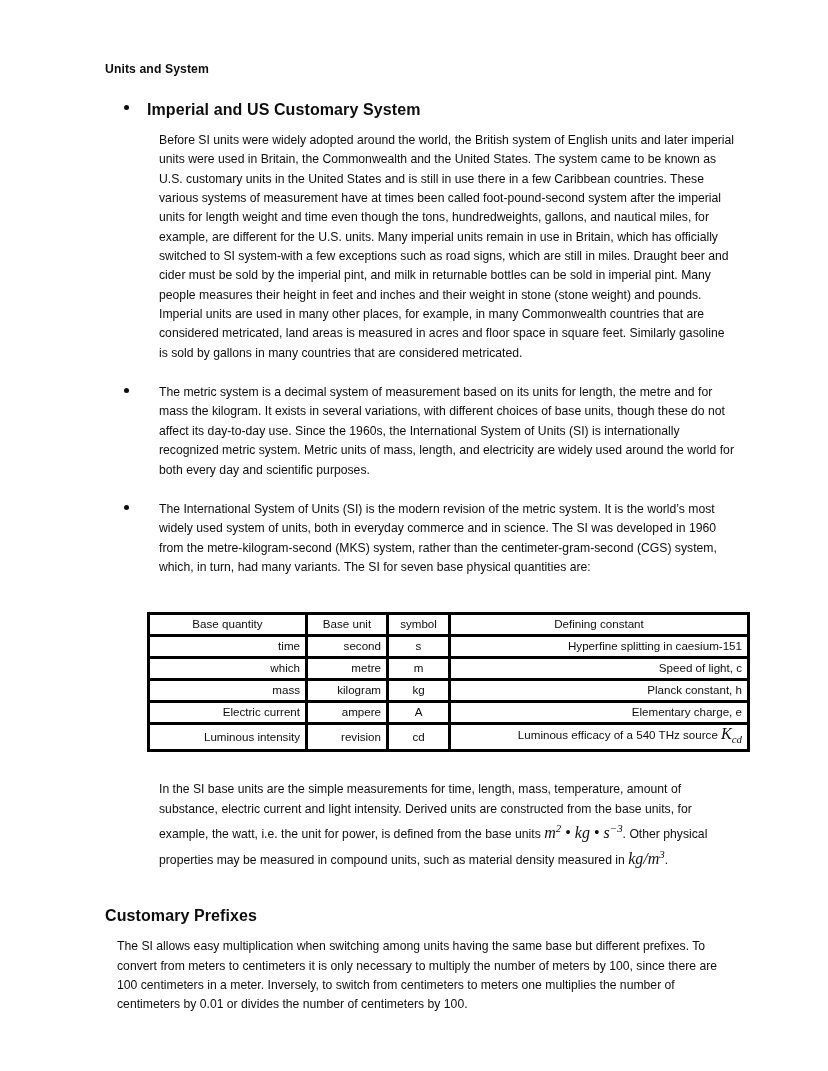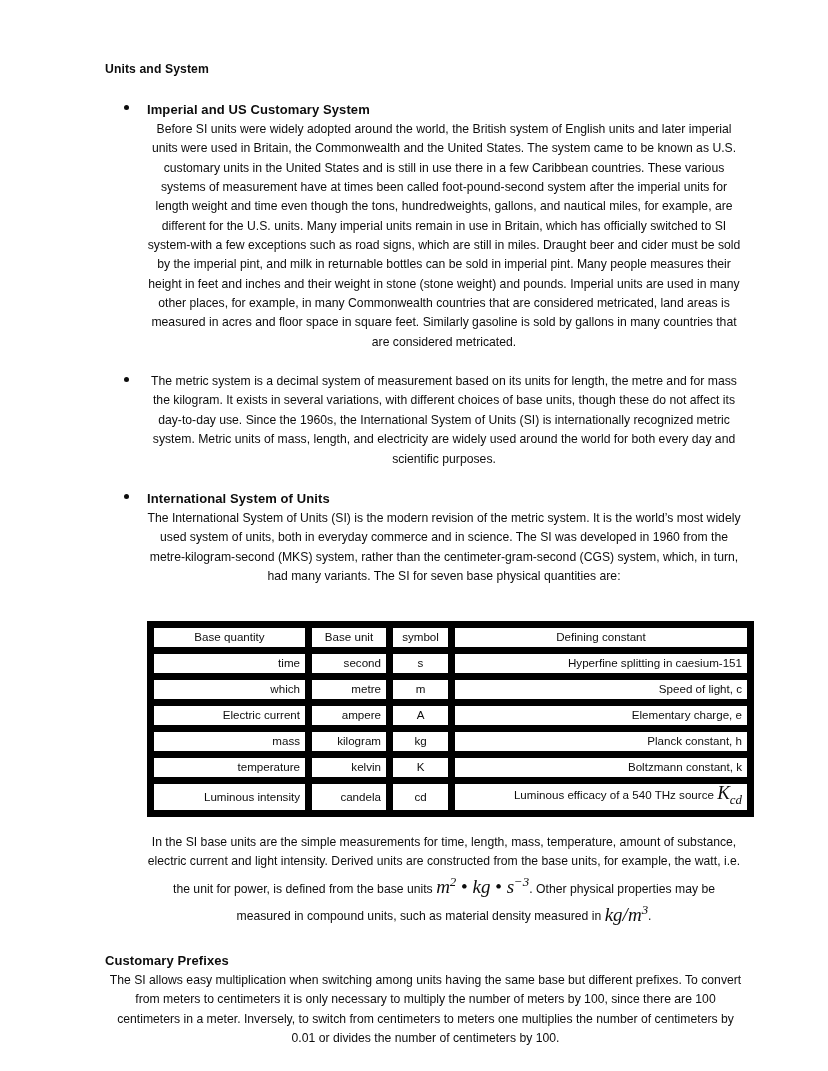--- a/index.html
+++ b/index.html
@@ -28,21 +28,21 @@
   
   .doc-title {
     font-size: 12.2px;
     font-weight: bold;
     line-height: 18px;
     margin: 0 0 22px 0;
     letter-spacing: 0.1px;
   }
 
   .section-heading {
-    font-size: 13px;
+    font-size: 16px;
     font-weight: bold;
     line-height: 19px;
     margin: 0 0 1px 0;
     letter-spacing: 0.1px;
   }
 
   
   .bullet-block {
     position: relative;
     padding-left: 42px;
@@ -56,22 +56,22 @@
     top: 5px;
     width: 5px;
     height: 5px;
     border-radius: 50%;
     background: #0d0d0d;
   }
 
   .body-text {
     font-size: 12.2px;
     line-height: 19.35px;
-    margin: 0;
-    text-align: center;
+    margin: 12px;
+    text-align: left;
     letter-spacing: 0.005px;
   }
 
   .bullet-block .body-text { max-width: 594px; }
 
   .flow-text { max-width: 641px; }
 
   
   .gap-after-intl { height: 15px; }
   .gap-before-after-table { height: 16px; }
@@ -83,21 +83,21 @@
   }
   table.si-table {
     border-collapse: collapse;
     width: 600px;
     table-layout: fixed;
     font-size: 11.6px;
     line-height: 14px;
   }
   table.si-table th,
   table.si-table td {
-    border: 7px solid #000000;
+    border: 3px solid #000000;
     padding: 2px 5px 3px 5px;
     height: 13px;
     vertical-align: middle;
     font-weight: normal;
     color: #0d0d0d;
   }
   table.si-table thead th {
     text-align: center;
   }
   table.si-table tbody td {
@@ -108,21 +108,21 @@
   }
   col.col-quantity { width: 158px; }
   col.col-unit     { width: 81px; }
   col.col-symbol   { width: 62px; }
   col.col-const    { width: 299px; }
 
   
   .math {
     font-family: "Liberation Serif", "DejaVu Serif", serif;
     font-style: italic;
-    font-size: 19px;
+    font-size: 16px;
   }
   .math sup, .math sub {
     font-size: 0.68em;
     font-style: italic;
   }
   .math sup { vertical-align: super; }
   .math sub { vertical-align: sub; }
   .mdot { font-style: normal; }
 </style>
 </head>
@@ -138,21 +138,20 @@
     <p class="body-text">Before SI units were widely adopted around the world, the British system of English units and later imperial units were used in Britain, the Commonwealth and the United States. The system came to be known as U.S. customary units in the United States and is still in use there in a few Caribbean countries. These various systems of measurement have at times been called foot-pound-second system after the imperial units for length weight and time even though the tons, hundredweights, gallons, and nautical miles, for example, are different for the U.S. units. Many imperial units remain in use in Britain, which has officially switched to SI system-with a few exceptions such as road signs, which are still in miles. Draught beer and cider must be sold by the imperial pint, and milk in returnable bottles can be sold in imperial pint. Many people measures their height in feet and inches and their weight in stone (stone weight) and pounds. Imperial units are used in many other places, for example, in many Commonwealth countries that are considered metricated, land areas is measured in acres and floor space in square feet. Similarly gasoline is sold by gallons in many countries that are considered metricated.</p>
   </div>
 
   <div class="bullet-block">
     <span class="bullet-dot"></span>
     <p class="body-text">The metric system is a decimal system of measurement based on its units for length, the metre and for mass the kilogram. It exists in several variations, with different choices of base units, though these do not affect its day-to-day use. Since the 1960s, the International System of Units (SI) is internationally recognized metric system. Metric units of mass, length, and electricity are widely used around the world for both every day and scientific purposes.</p>
   </div>
 
   <div class="bullet-block">
     <span class="bullet-dot"></span>
-    <div class="section-heading">International System of Units</div>
     <p class="body-text">The International System of Units (SI) is the modern revision of the metric system. It is the world’s most widely used system of units, both in everyday commerce and in science. The SI was developed in 1960 from the metre-kilogram-second (MKS) system, rather than the centimeter-gram-second (CGS) system, which, in turn, had many variants. The SI for seven base physical quantities are:</p>
   </div>
 
   <div class="gap-after-intl"></div>
 
   <div class="si-table-wrap">
     <table class="si-table">
       <colgroup>
         <col class="col-quantity">
         <col class="col-unit">
@@ -174,40 +173,34 @@
           <td class="c-center">s</td>
           <td>Hyperfine splitting in caesium-151</td>
         </tr>
         <tr>
           <td>which</td>
           <td>metre</td>
           <td class="c-center">m</td>
           <td>Speed of light, c</td>
         </tr>
         <tr>
+          <td>mass</td>
+          <td>kilogram</td>
+          <td class="c-center">kg</td>
+          <td>Planck constant, h</td>
+        </tr>
+        <tr>
           <td>Electric current</td>
           <td>ampere</td>
           <td class="c-center">A</td>
           <td>Elementary charge, e</td>
         </tr>
         <tr>
-          <td>mass</td>
-          <td>kilogram</td>
-          <td class="c-center">kg</td>
-          <td>Planck constant, h</td>
-        </tr>
-        <tr>
-          <td>temperature</td>
-          <td>kelvin</td>
-          <td class="c-center">K</td>
-          <td>Boltzmann constant, k</td>
-        </tr>
-        <tr>
           <td>Luminous intensity</td>
-          <td>candela</td>
+          <td>revision</td>
           <td class="c-center">cd</td>
           <td><span>Luminous efficacy of a 540 THz source </span><span class="math"><span>K</span><sub>cd</sub></span></td>
         </tr>
       </tbody>
     </table>
   </div>
 
   <div class="gap-before-after-table"></div>
 
   <div class="si-table-wrap">

